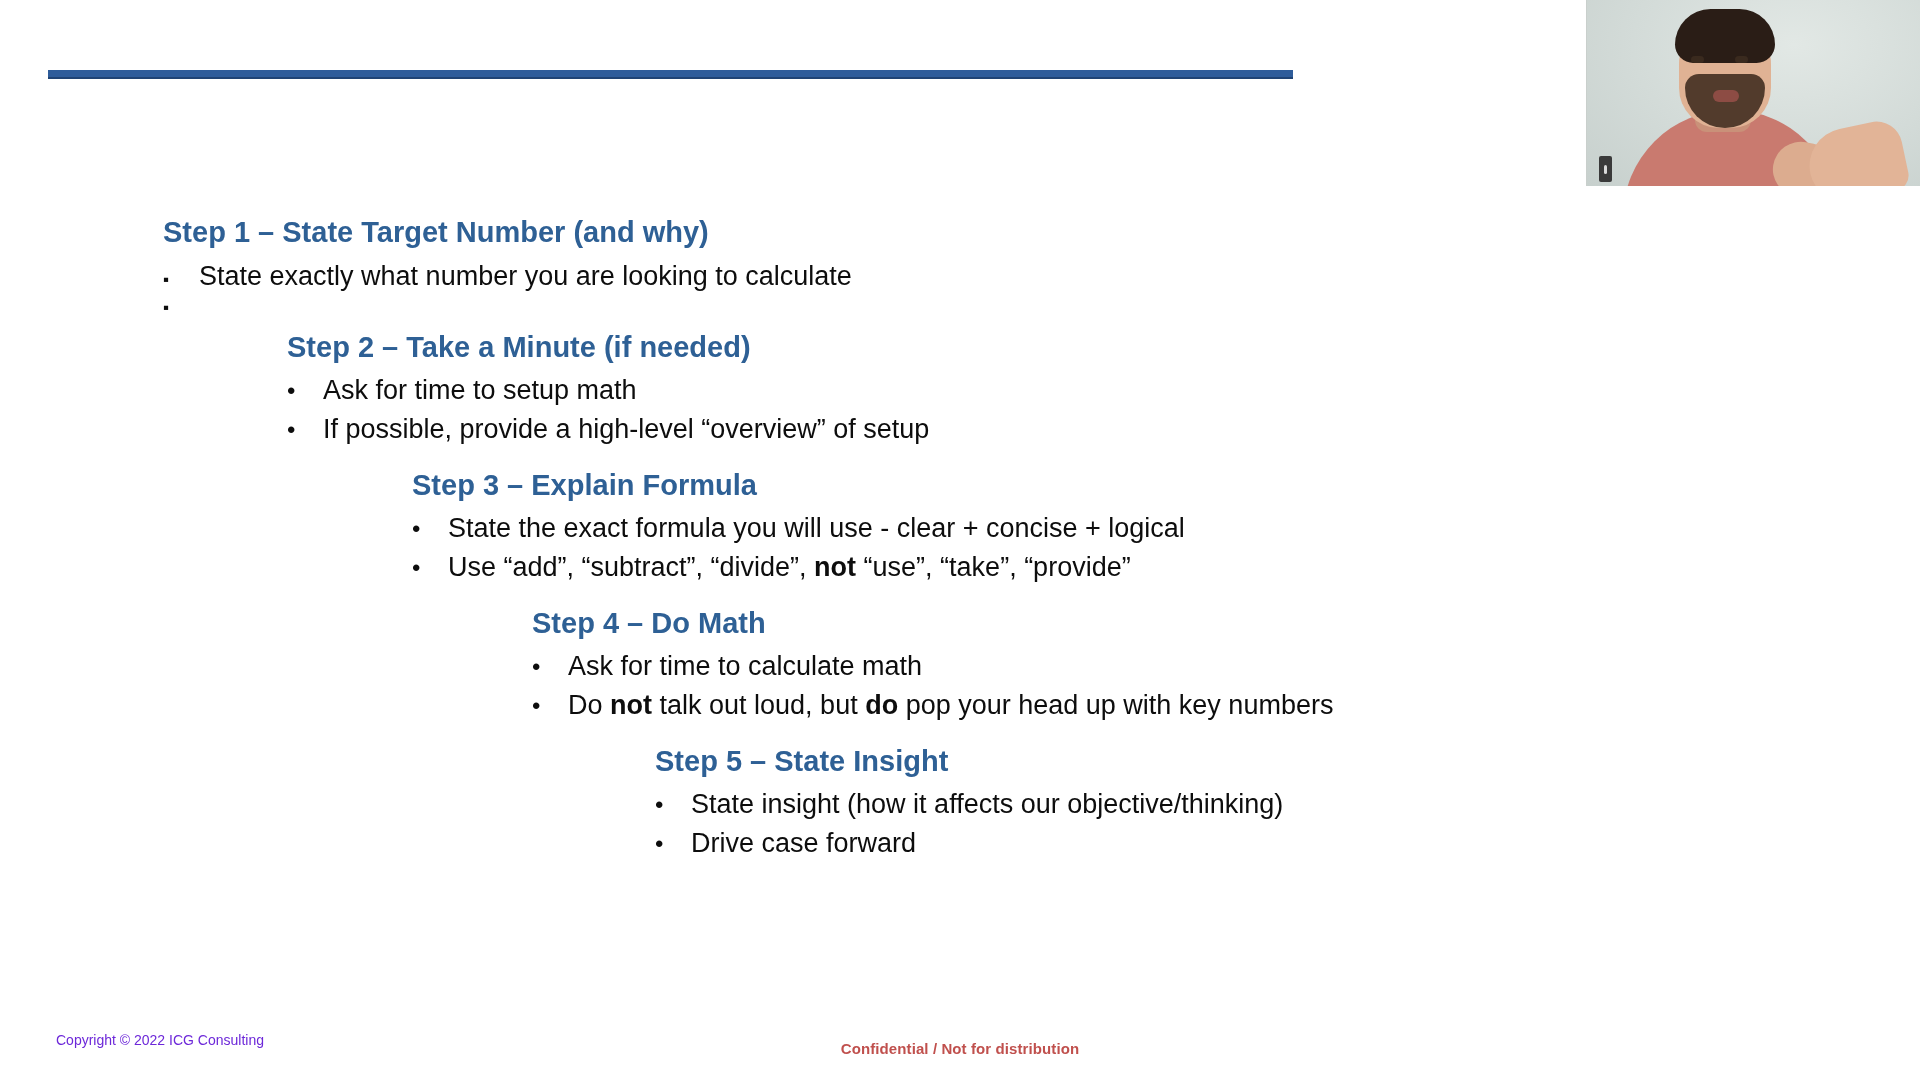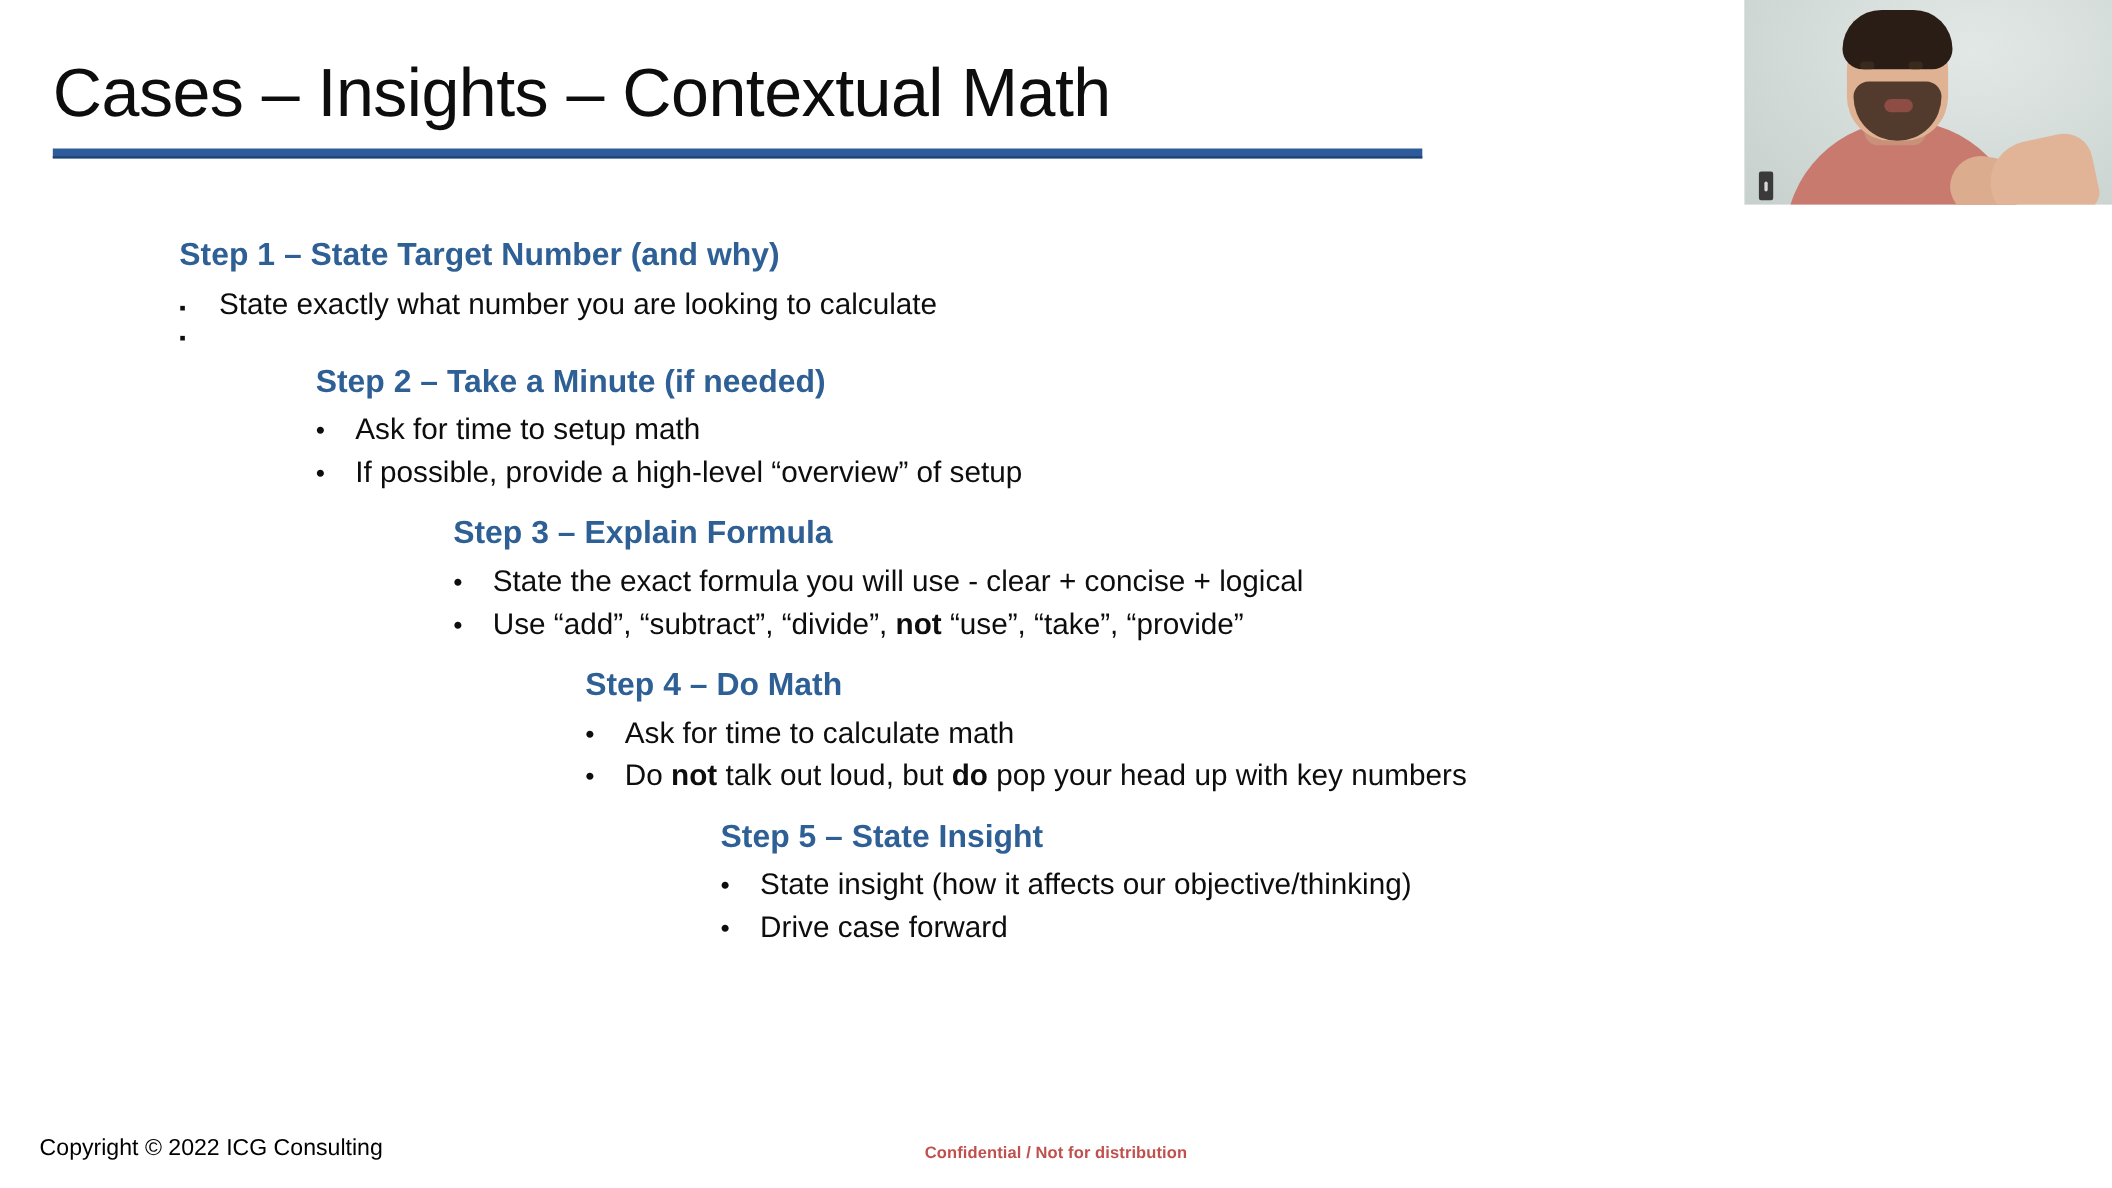--- a/index.html
+++ b/index.html
@@ -83,24 +83,24 @@
   #step-1 { left: 163px; top: 188px; }
   #step-1 .step-heading { margin-bottom: 7px; margin-top: 26px; }
   #step-2 { left: 287px; top: 329px; }
   #step-3 { left: 412px; top: 467px; }
   #step-4 { left: 532px; top: 605px; }
   #step-5 { left: 655px; top: 743px; }
 
   
   #footer-copyright {
     position: absolute;
-    left: 36px;
+    left: 56px;
     top: 1032px;
-    font-size: 21px;
-    color: #000000;
+    font-size: 14px;
+    color: #6d28d9;
     white-space: nowrap;
   }
   #footer-confidential {
     position: absolute;
     left: 0;
     right: 0;
     top: 1040px;
     text-align: center;
     font-size: 15px;
     font-weight: bold;
@@ -232,21 +232,20 @@
     background: #d9d9d9;
     border-radius: 2px;
   }
 </style>
 </head>
 <body>
 
 <div id="slide">
 
   <div id="title-block">
-    <div id="page-title">Cases – Insights – Contextual Math</div>
     <div id="title-rule"></div>
   </div>
 
   <div class="step-block" id="step-1">
     <div class="step-heading">Step 1 – State Target Number (and why)</div>
     <div class="bullet-row">
       <span class="bullet-mark square">▪</span>
       <span class="bullet-text">State exactly what number you are looking to calculate</span>
     </div>
     <div class="bullet-row">

